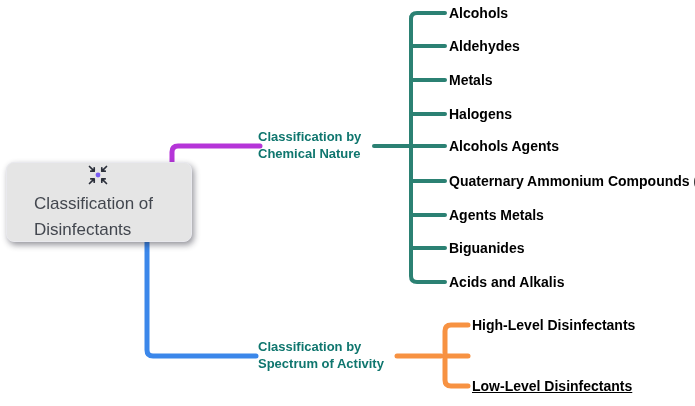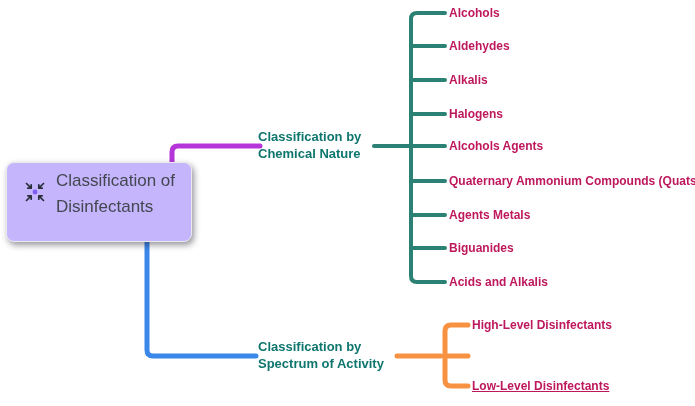--- a/index.html
+++ b/index.html
@@ -3,37 +3,38 @@
 <meta charset="utf-8">
 <style>
   html,body{margin:0;padding:0;background:#ffffff;}
   #canvas{
     position:relative;width:695px;height:406px;background:#ffffff;overflow:hidden;
     font-family:"Liberation Sans", sans-serif;
   }
   #connectors{position:absolute;left:0;top:0;width:695px;height:406px;}
   .root-card{
     position:absolute;left:6px;top:162px;width:186px;height:80px;
-    background:#c4b5fd;border:1px solid #e9e9ee;border-radius:8px;
+    background:#e5e5e5;border:1px solid #e9e9ee;border-radius:8px;
     box-shadow:2px 3px 6px rgba(20,20,35,0.45);
     display:flex;align-items:center;box-sizing:border-box;padding:0 10px 16px 16px;
     cursor:pointer;
+    flex-direction:column;
   }
   .root-icon{flex:0 0 auto;margin-right:9px;}
   .root-title{
     font-size:17px;line-height:26px;font-weight:500;color:#43474f;
     width:136px;
   }
   .branch-label{
     position:absolute;font-size:13px;line-height:16.5px;font-weight:700;
     color:#0f766e;white-space:nowrap;cursor:pointer;
   }
   .leaf{
-    position:absolute;height:16px;line-height:16px;font-size:12px;font-weight:600;
-    color:#be185d;white-space:nowrap;cursor:pointer;
+    position:absolute;height:16px;line-height:16px;font-size:14px;font-weight:600;
+    color:#000000;white-space:nowrap;cursor:pointer;
   }
 </style>
 </head>
 <body>
 
 <div id="canvas">
 
   <svg id="connectors" viewBox="0 0 695 406" xmlns="http://www.w3.org/2000/svg" fill="none">
 
     <path d="M172 164 L172 152 Q172 146 178 146 L260 146" stroke-width="5" stroke-linecap="round" stroke="#b535d8"></path>
@@ -74,21 +75,21 @@
     <div class="root-title">Classification of Disinfectants</div>
   </div>
 
   <div class="branch-label" style="left:258px;top:129px;">
     <div>Classification by</div>
     <div>Chemical Nature</div>
   </div>
 
   <div class="leaf" style="left:449px;top:5px;">Alcohols</div>
   <div class="leaf" style="left:449px;top:38px;">Aldehydes</div>
-  <div class="leaf" style="left:449px;top:72px;">Alkalis</div>
+  <div class="leaf" style="left:449px;top:72px;">Metals</div>
   <div class="leaf" style="left:449px;top:106px;">Halogens</div>
   <div class="leaf" style="left:449px;top:138px;">Alcohols Agents</div>
   <div class="leaf" style="left:449px;top:173px;">Quaternary Ammonium Compounds (Quats)</div>
   <div class="leaf" style="left:449px;top:207px;">Agents Metals</div>
   <div class="leaf" style="left:449px;top:240px;">Biguanides</div>
   <div class="leaf" style="left:449px;top:274px;">Acids and Alkalis</div>
 
   <div class="branch-label" style="left:258px;top:339px;">
     <div>Classification by</div>
     <div>Spectrum of Activity</div>

